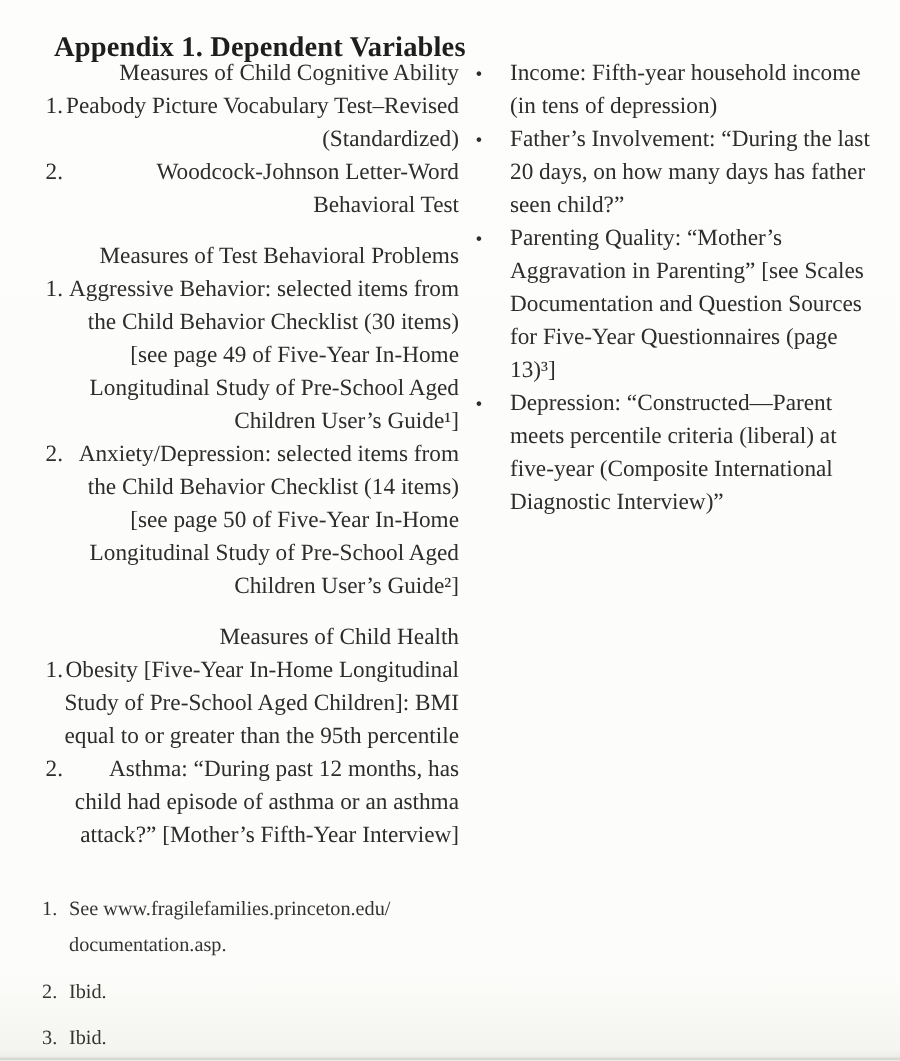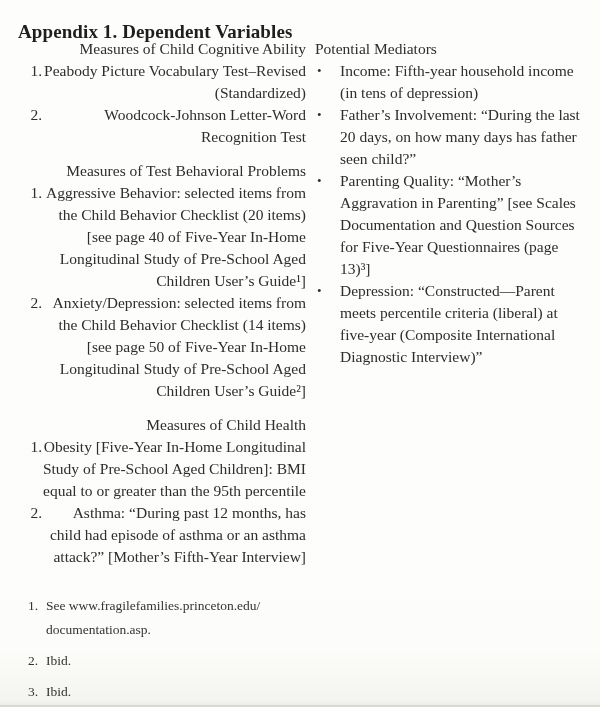--- a/index.html
+++ b/index.html
@@ -23,21 +23,21 @@
   }
   .page::after {
     content: "";
     position: absolute;
     left: 0; right: 0; bottom: 0;
     height: 2px;
     background: #d9d9d4;
   }
   .title {
     position: absolute;
-    left: 18px;
+    left: 36px;
     top: 8px;
     font-size: 19px;
     font-weight: bold;
     color: #1e1e1c;
     letter-spacing: 0.1px;
   }
   .col {
     position: absolute;
     top: 38px;
     font-size: 15.5px;
@@ -109,29 +109,29 @@
   <div class="col col-left">
 
     <div class="section">
       <div class="section-heading">Measures of Child Cognitive Ability</div>
       <div class="num-item">
         <span class="marker">1.</span>
         <span class="item-text">Peabody Picture Vocabulary Test–Revised (Standardized)</span>
       </div>
       <div class="num-item">
         <span class="marker">2.</span>
-        <span class="item-text">Woodcock-Johnson Letter-Word Recognition Test</span>
+        <span class="item-text">Woodcock-Johnson Letter-Word Behavioral Test</span>
       </div>
     </div>
 
     <div class="section">
       <div class="section-heading">Measures of Test Behavioral Problems</div>
       <div class="num-item">
         <span class="marker">1.</span>
-        <span class="item-text">Aggressive Behavior: selected items from the Child Behavior Checklist (20 items) [see page 40 of Five-Year In-Home Longitudinal Study of Pre-School Aged Children User’s Guide¹]</span>
+        <span class="item-text">Aggressive Behavior: selected items from the Child Behavior Checklist (30 items) [see page 49 of Five-Year In-Home Longitudinal Study of Pre-School Aged Children User’s Guide¹]</span>
       </div>
       <div class="num-item">
         <span class="marker">2.</span>
         <span class="item-text">Anxiety/Depression: selected items from the Child Behavior Checklist (14 items) [see page 50 of Five-Year In-Home Longitudinal Study of Pre-School Aged Children User’s Guide²]</span>
       </div>
     </div>
 
     <div class="section">
       <div class="section-heading">Measures of Child Health</div>
       <div class="num-item">
@@ -141,21 +141,20 @@
       <div class="num-item">
         <span class="marker">2.</span>
         <span class="item-text">Asthma: “During past 12 months, has child had episode of asthma or an asthma attack?” [Mother’s Fifth-Year Interview]</span>
       </div>
     </div>
 
   </div>
 
   <div class="col col-right">
     <div class="section">
-      <div class="section-heading">Potential Mediators</div>
 
       <div class="bullet-item">
         <span class="marker">•</span>
         <span class="item-text">Income: Fifth-year household income (in tens of depression)</span>
       </div>
       <div class="bullet-item">
         <span class="marker">•</span>
         <span class="item-text">Father’s Involvement: “During the last 20 days, on how many days has father seen child?”</span>
       </div>
       <div class="bullet-item">

